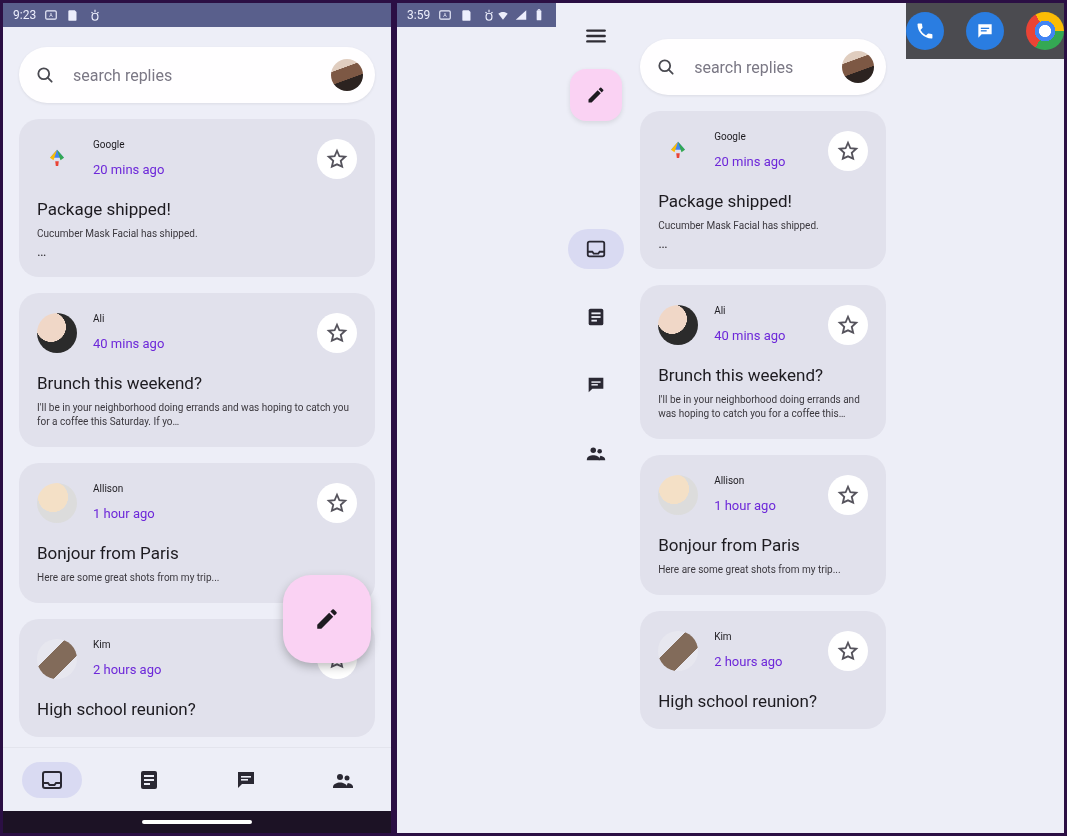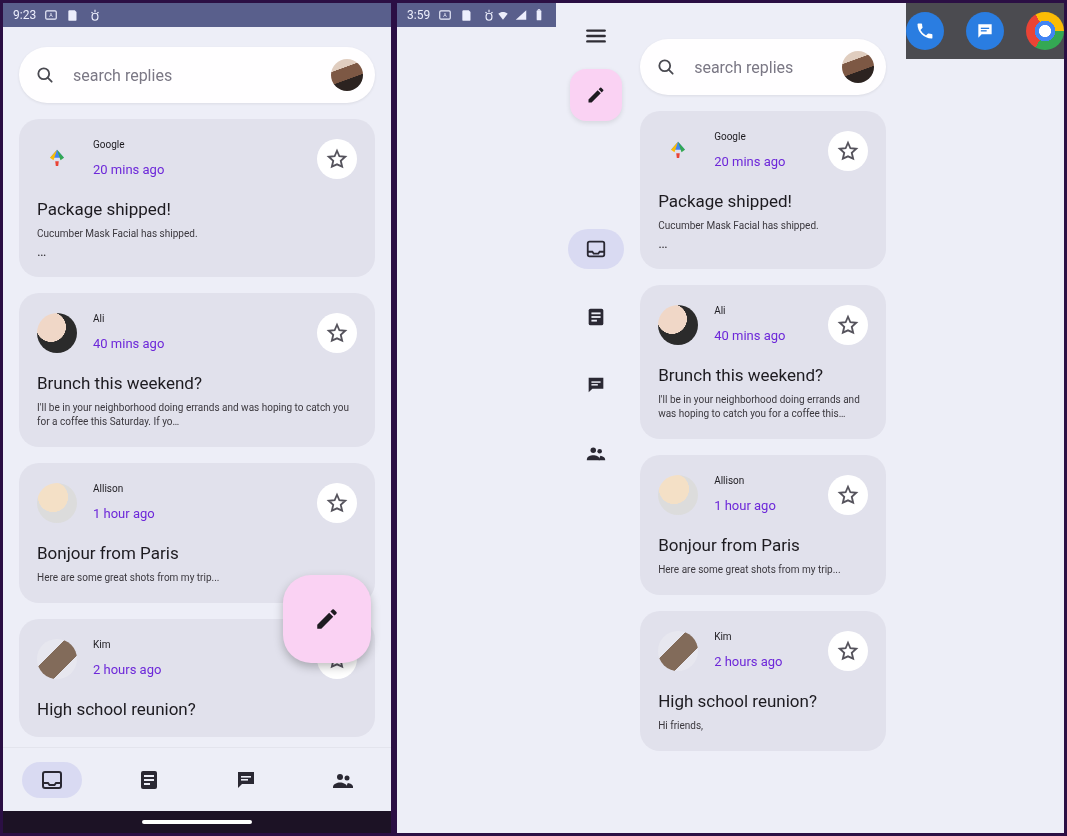--- a/index.html
+++ b/index.html
@@ -525,21 +525,20 @@
               <div class="sender">Kim</div>
               <div class="time">2 hours ago</div>
             </div>
             <div class="starbtn">
               <svg viewBox="0 0 24 24" fill="none" stroke="currentColor" stroke-width="2">
                   <path d="M12 3l2.6 6 6.4.6-4.9 4.4 1.5 6.4L12 17.8 6.4 20.4l1.5-6.4L3 9.6l6.4-.6z"></path>
                 </svg>
             </div>
           </div>
           <div class="subject">High school reunion?</div>
-          <div class="body single">Hi friends,</div>
         </div>
 
       </div>
     </div>
   </div>
 
   <div class="systembar">
     <div class="appcircle" style="background:#2a7de1">
       <svg viewBox="0 0 24 24" fill="#fff">
           <path d="M6.6 10.8a15 15 0 0 0 6.6 6.6l2.2-2.2a1 1 0 0 1 1-.25 11 11 0 0 0 3.5.56 1 1 0 0 1 1 1V20a1 1 0 0 1-1 1A17 17 0 0 1 3 4a1 1 0 0 1 1-1h3.5a1 1 0 0 1 1 1 11 11 0 0 0 .56 3.5 1 1 0 0 1-.25 1z"></path>

